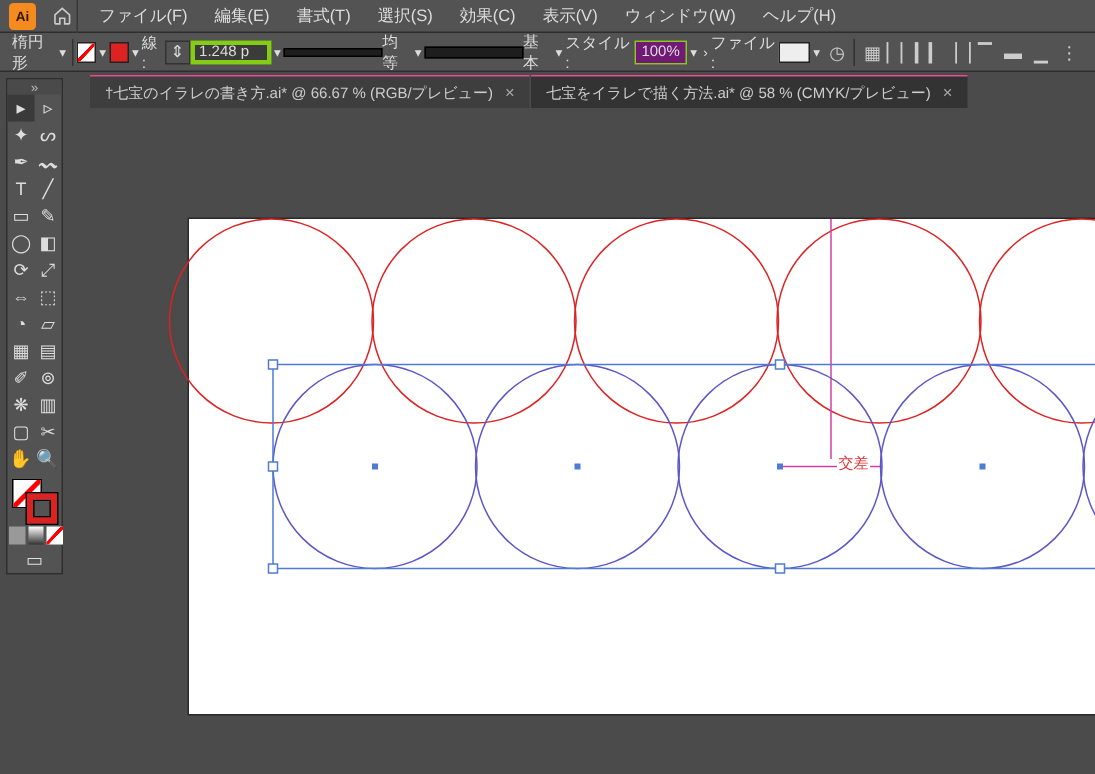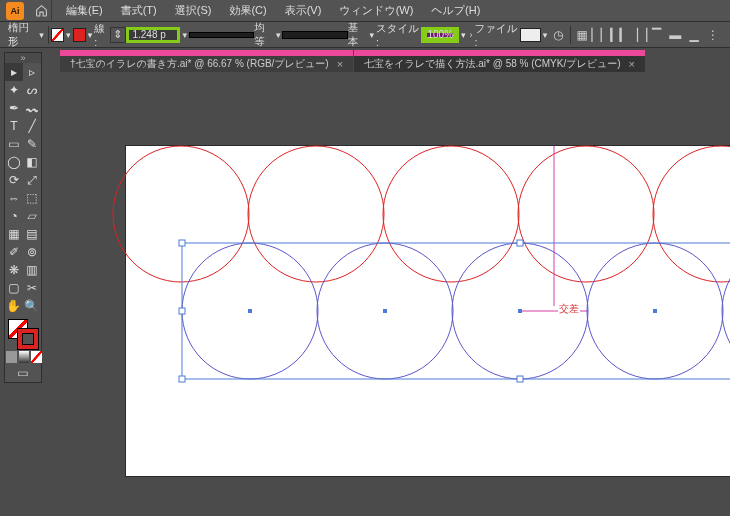--- a/index.html
+++ b/index.html
@@ -16,21 +16,21 @@
   .controlbar{display:flex;align-items:center;height:26px;background:#535353;border-bottom:1px solid #2e2e2e;padding:0 8px;gap:0}
   .ctrl-text{font-size:10.5px;color:#ddd}
   .ctrl-drop{display:inline-block;padding:0 2px;font-size:9px}
   .swatch{width:14px;height:14px;border:1px solid #222}
   .swatch.nofiil{background:#fff;position:relative;overflow:hidden}
   .swatch.nofiil::before{content:"";position:absolute;left:-3px;top:-3px;right:-3px;bottom:-3px;background:linear-gradient(to top left,transparent 45%,red 46%,red 54%,transparent 55%)}
   .swatch.red{background:#d22}
   .num-input{width:54px;height:16px;background:#3b3b3b;border:3px solid #84cc16;color:#ddd;font-size:10px;padding:0 3px}
   .strokebar{width:70px;height:6px;background:#1e1e1e;border:1px solid #000}
   .mini-btn{width:18px;height:16px;background:#535353;border:1px solid #333;display:flex;align-items:center;justify-content:center}
-  .pct-box{width:38px;height:16px;background:#701a75;border:6px solid #84cc16;color:#ddd;font-size:10px;display:flex;align-items:center;justify-content:center}
+  .pct-box{width:38px;height:16px;background:#701a75;border:1px solid #84cc16;color:#ddd;font-size:10px;display:flex;align-items:center;justify-content:center}
   .style-sw{width:22px;height:14px;background:#eee;border:1px solid #222}
   .icon-btn{width:20px;height:20px;display:flex;align-items:center;justify-content:center;color:#ccc;font-size:12px}
   .divider{width:1px;height:18px;background:#333;margin:0 2px}
 
   
   .toolbox{position:absolute;left:4px;top:52px;width:38px;background:#535353;border:1px solid #2e2e2e;display:flex;flex-wrap:wrap}
   .toolbox .chev{width:100%;height:10px;display:flex;align-items:center;justify-content:center;color:#bbb;font-size:9px;background:#4a4a4a}
   .tool{width:18px;height:18px;display:flex;align-items:center;justify-content:center;color:#ddd;font-size:12px;border:1px solid transparent}
   .tool.sel{background:#3a3a3a}
   .fill-stroke{width:38px;height:32px;position:relative;margin-top:3px}
@@ -39,21 +39,21 @@
   .fs-stroke{position:absolute;left:13px;top:11px;width:20px;height:20px;background:#535353;border:4px solid #d22;box-shadow:0 0 0 1px #000,inset 0 0 0 1px #000}
   .mode-row{width:38px;display:flex}
   .mode-row .m{width:12px;height:12px;margin:1px}
   .m1{background:#999}
   .m2{background:linear-gradient(#fff,#333)}
   .m3{background:#fff;overflow:hidden;position:relative}
   .m3::before{content:"";position:absolute;inset:-3px;background:linear-gradient(to top left,transparent 45%,red 46%,red 54%,transparent 55%)}
 
   
   .tabstrip{position:absolute;left:46px;top:50px;right:0;height:22px;display:flex;align-items:center;background:#4b4b4b;padding-left:14px}
-  .doc-tab{height:22px;background:#333;padding:3px 10px;font-size:10px;color:#ccc;display:flex;align-items:center;gap:8px;margin-right:1px;border-top:6px solid #ec4899}
+  .doc-tab{height:22px;background:#333;padding:3px 10px;font-size:10px;color:#ccc;display:flex;align-items:center;gap:8px;margin-right:1px;border-top:1px solid #ec4899}
   .doc-tab.inactive{background:#3e3e3e}
   .tab-x{font-size:11px;color:#aaa;cursor:pointer}
 
   
   .canvas-wrap{position:absolute;left:46px;top:72px;right:0;bottom:0;background:#4b4b4b}
   .artboard{position:absolute;left:80px;top:74px;width:615px;height:330px;background:#fff;box-shadow:0 0 0 1px #2a2a2a}
 
   svg.shapes{position:absolute;left:80px;top:74px;width:615px;height:340px;overflow:visible}
   .selbox{fill:none;stroke:#4f7bd4;stroke-width:1}
   .selhandle{fill:#fff;stroke:#4f7bd4;stroke-width:1}
@@ -65,20 +65,21 @@
 </head>
 <body>
 
 <div class="menubar">
   <div class="app-badge">Ai</div>
   <div class="home-icon">
       <svg width="13" height="13" viewBox="0 0 24 24" fill="none" stroke="#ccc" stroke-width="2">
         <path d="M3 11l9-8 9 8v10a1 1 0 0 1-1 1h-5v-7h-6v7H4a1 1 0 0 1-1-1z"></path>
       </svg>
     </div>
+  <div class="menu-item">ファイル(F)</div>
   <div class="menu-item">編集(E)</div>
   <div class="menu-item">書式(T)</div>
   <div class="menu-item">選択(S)</div>
   <div class="menu-item">効果(C)</div>
   <div class="menu-item">表示(V)</div>
   <div class="menu-item">ウィンドウ(W)</div>
   <div class="menu-item">ヘルプ(H)</div>
 </div>
 
 <div class="controlbar">

